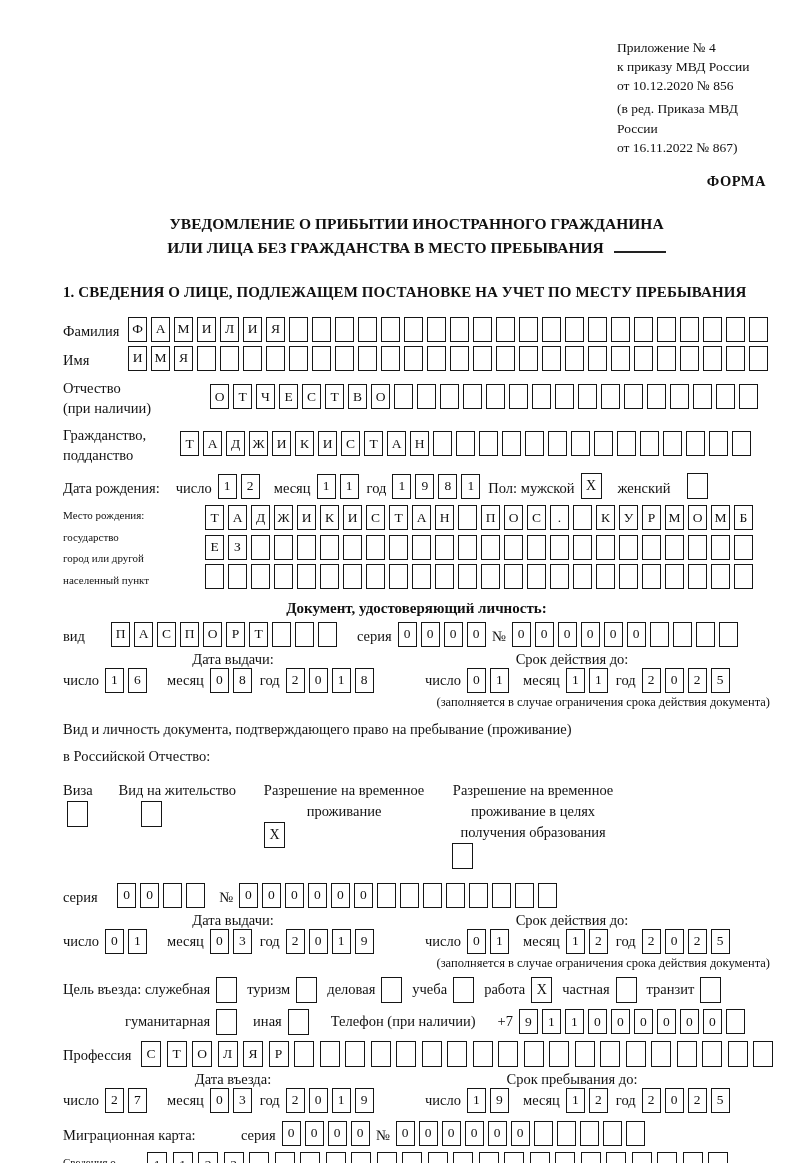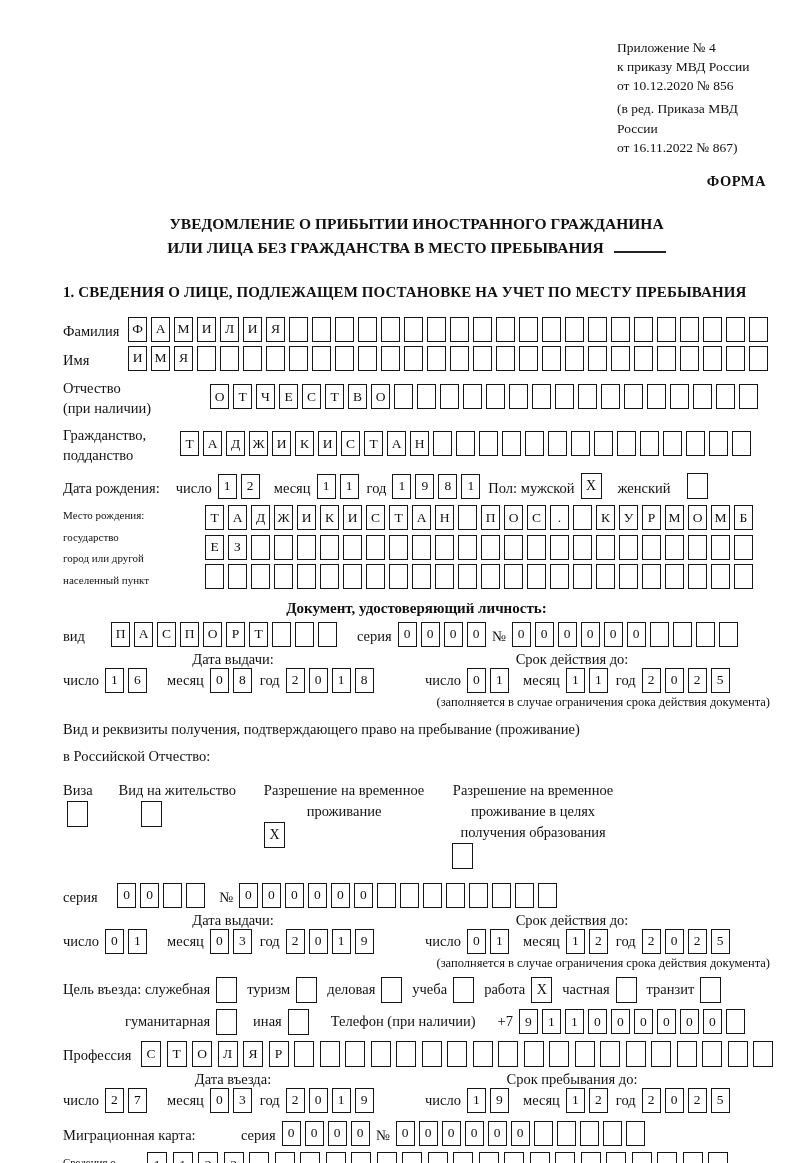--- a/index.html
+++ b/index.html
@@ -416,21 +416,21 @@
           <span class="cell">2</span>
           <span class="cell">0</span>
           <span class="cell">2</span>
           <span class="cell">5</span>
         </div>
     </div>
   </div>
   <div class="note-r">(заполняется в случае ограничения срока действия документа)</div>
 
   <div class="intro">
-    <div>Вид и реквизиты получения, подтверждающего право на пребывание (проживание)</div>
+    <div>Вид и личность документа, подтверждающего право на пребывание (проживание)</div>
     <div>в Российской Отчество:</div>
   </div>
 
   <div class="opts">
     <div class="opt">
       <span class="txt">Виза</span>
       <span class="cb" style="margin-left:4px"></span>
     </div>
     <div class="opt" style="margin-left:26px">
       <span class="txt">Вид на жительство</span>

